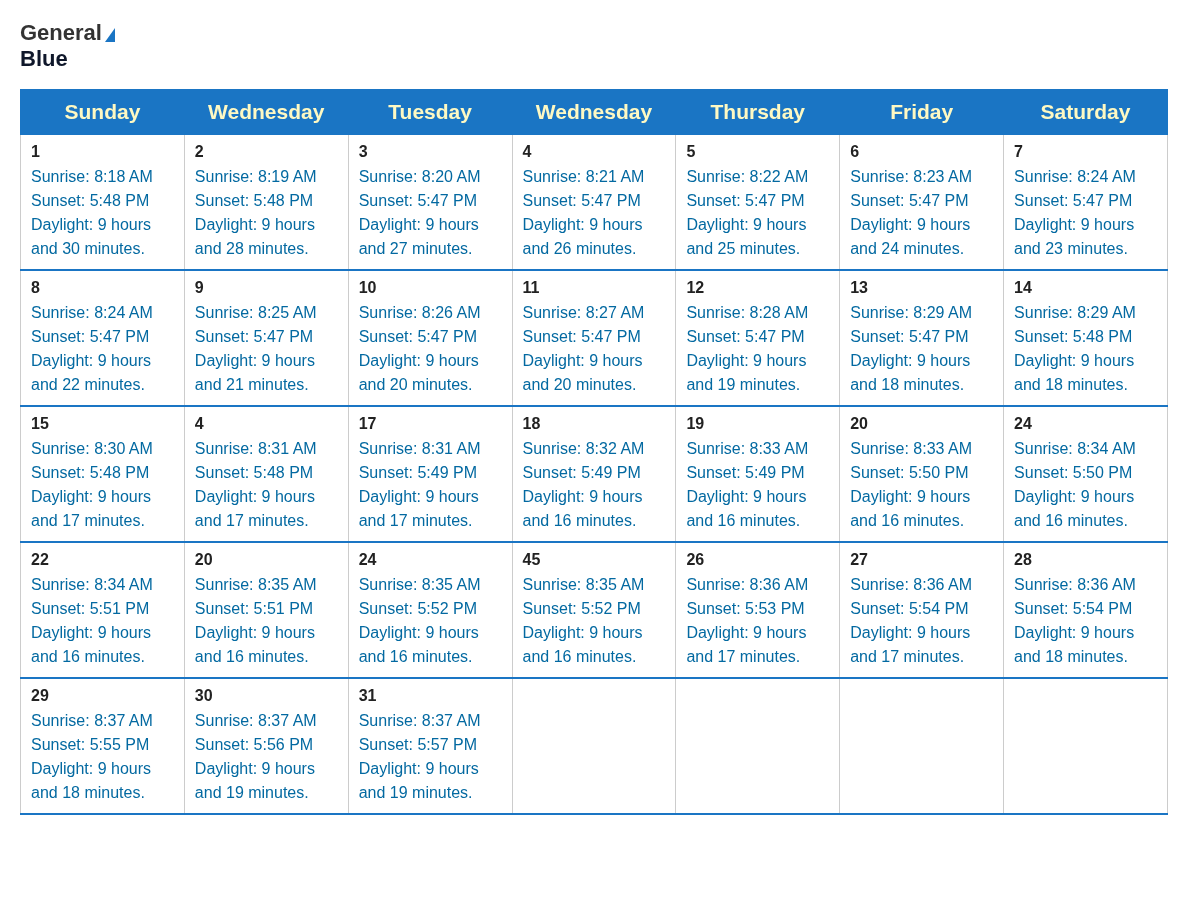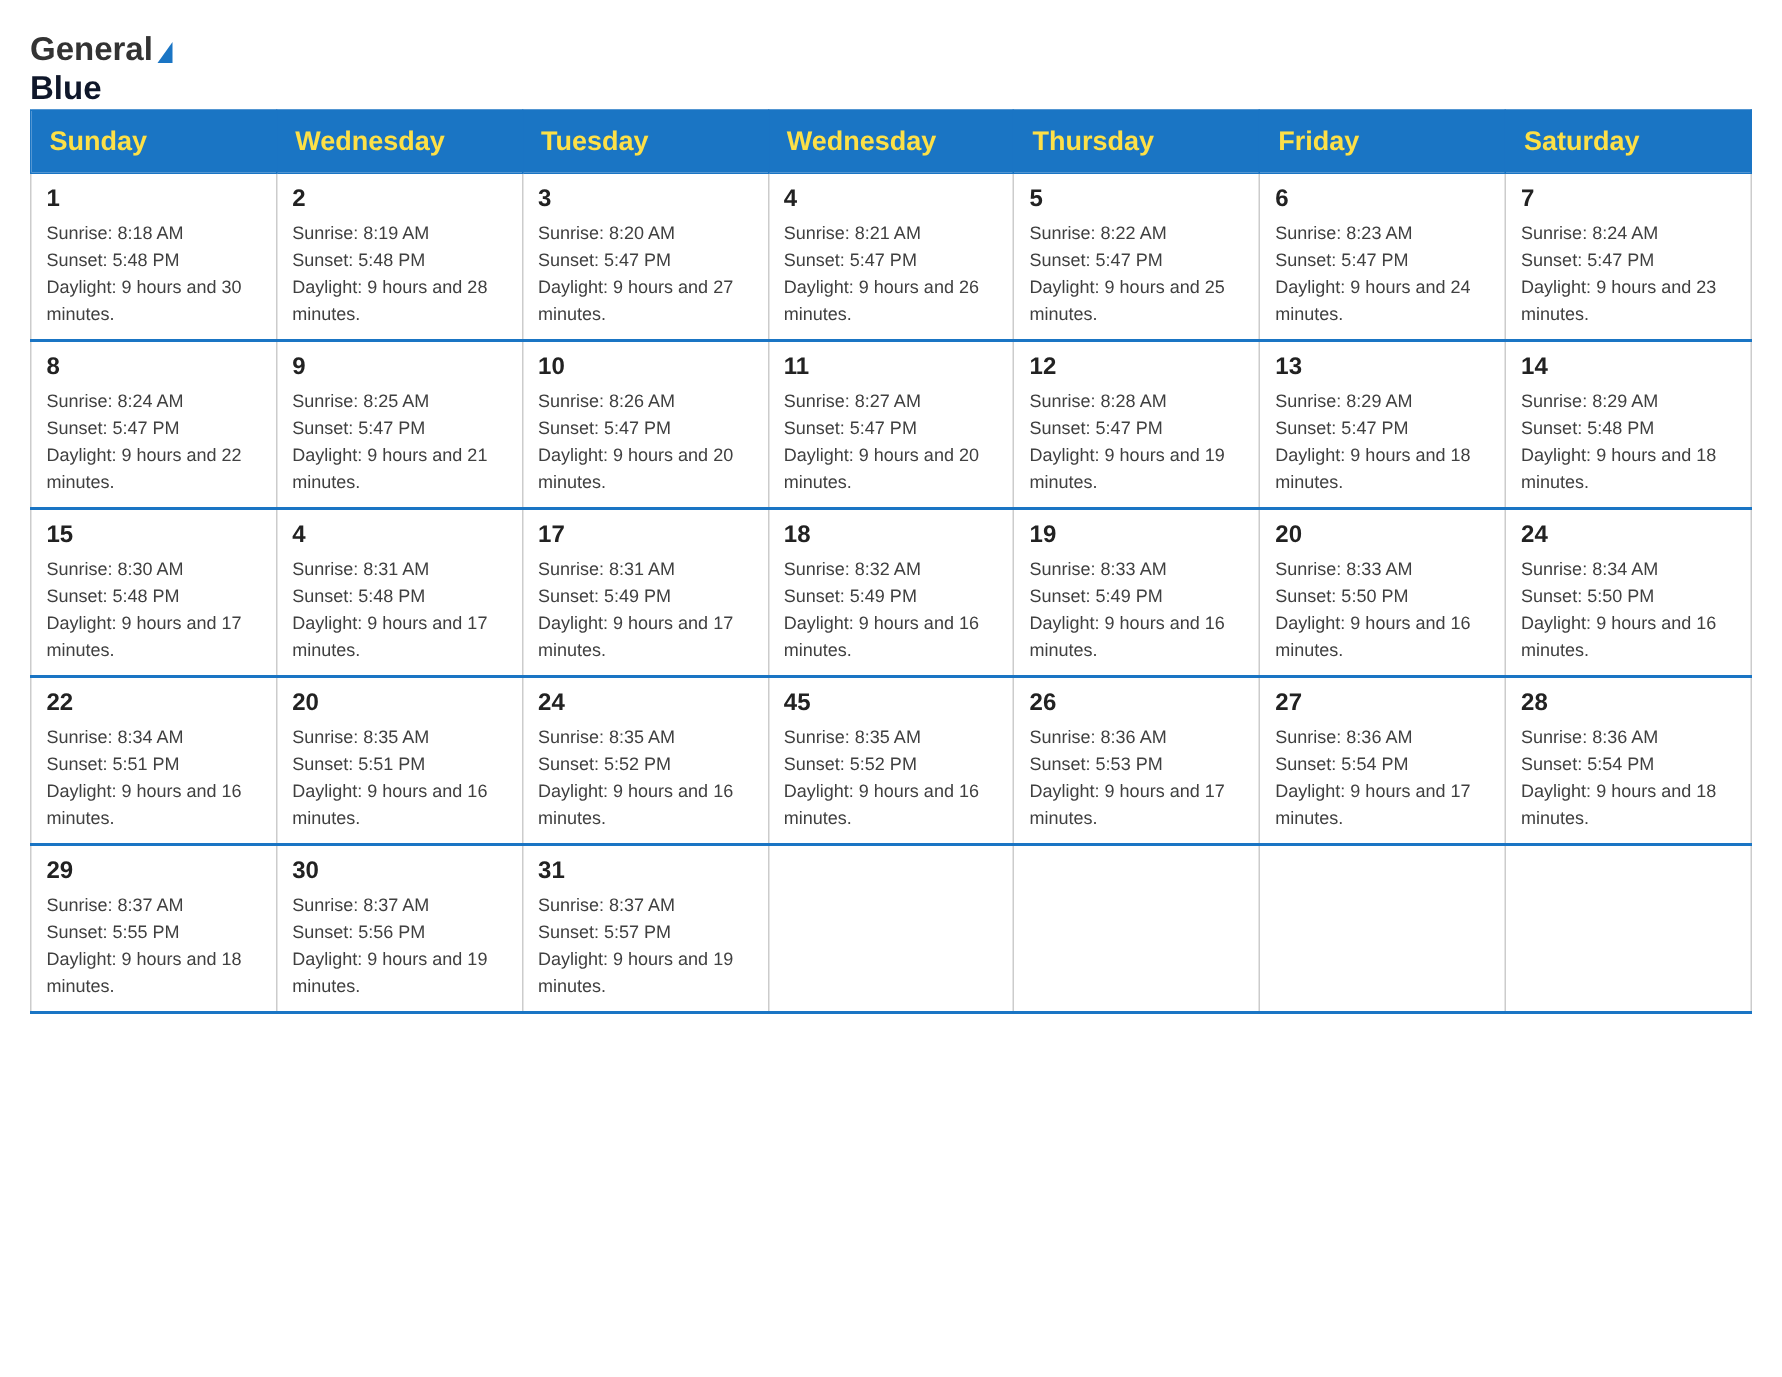--- a/index.html
+++ b/index.html
@@ -7,20 +7,21 @@
       font-family: Arial, sans-serif;
       background: #fff;
       padding: 20px;
       width: 1188px;
       min-height: 918px;
     }
     .header-area {
       display: flex;
       justify-content: space-between;
       align-items: center;
+      margin-bottom: 16px;
     }
     .logo {
       display: flex;
       flex-direction: column;
       align-items: flex-start;
     }
     .title-area {
       text-align: right;
     }
     .calendar-title {
@@ -34,25 +35,25 @@
       color: #444;
       margin-top: 4px;
     }
     table {
       width: 100%;
       border-collapse: collapse;
       table-layout: fixed;
     }
     thead tr th {
       background-color: #1a75c4;
-      color: #fde047;
-      font-size: 18px;
+      color: #fef9c3;
+      font-size: 21px;
       font-weight: bold;
       padding: 10px 12px;
-      text-align: left;
+      text-align: center;
       border: 1px solid #1a75c4;
     }
     tbody tr td {
       vertical-align: top;
       padding: 8px 10px;
       border-left: 1px solid #ccc;
       border-right: 1px solid #ccc;
       border-bottom: none;
       font-size: 13px;
       color: #333;
@@ -65,22 +66,22 @@
       border-left: 1px solid #ccc;
     }
     .day-number {
       font-size: 16px;
       font-weight: bold;
       color: #222;
       margin-bottom: 4px;
       display: block;
     }
     .day-info {
-      font-size: 12px;
-      color: #404040;
+      font-size: 16px;
+      color: #0369a1;
       line-height: 1.5;
     }
     .empty-cell {
       background: #fff;
     }
   </style>
 </head>
 <body>
 
 <div class="header-area">

